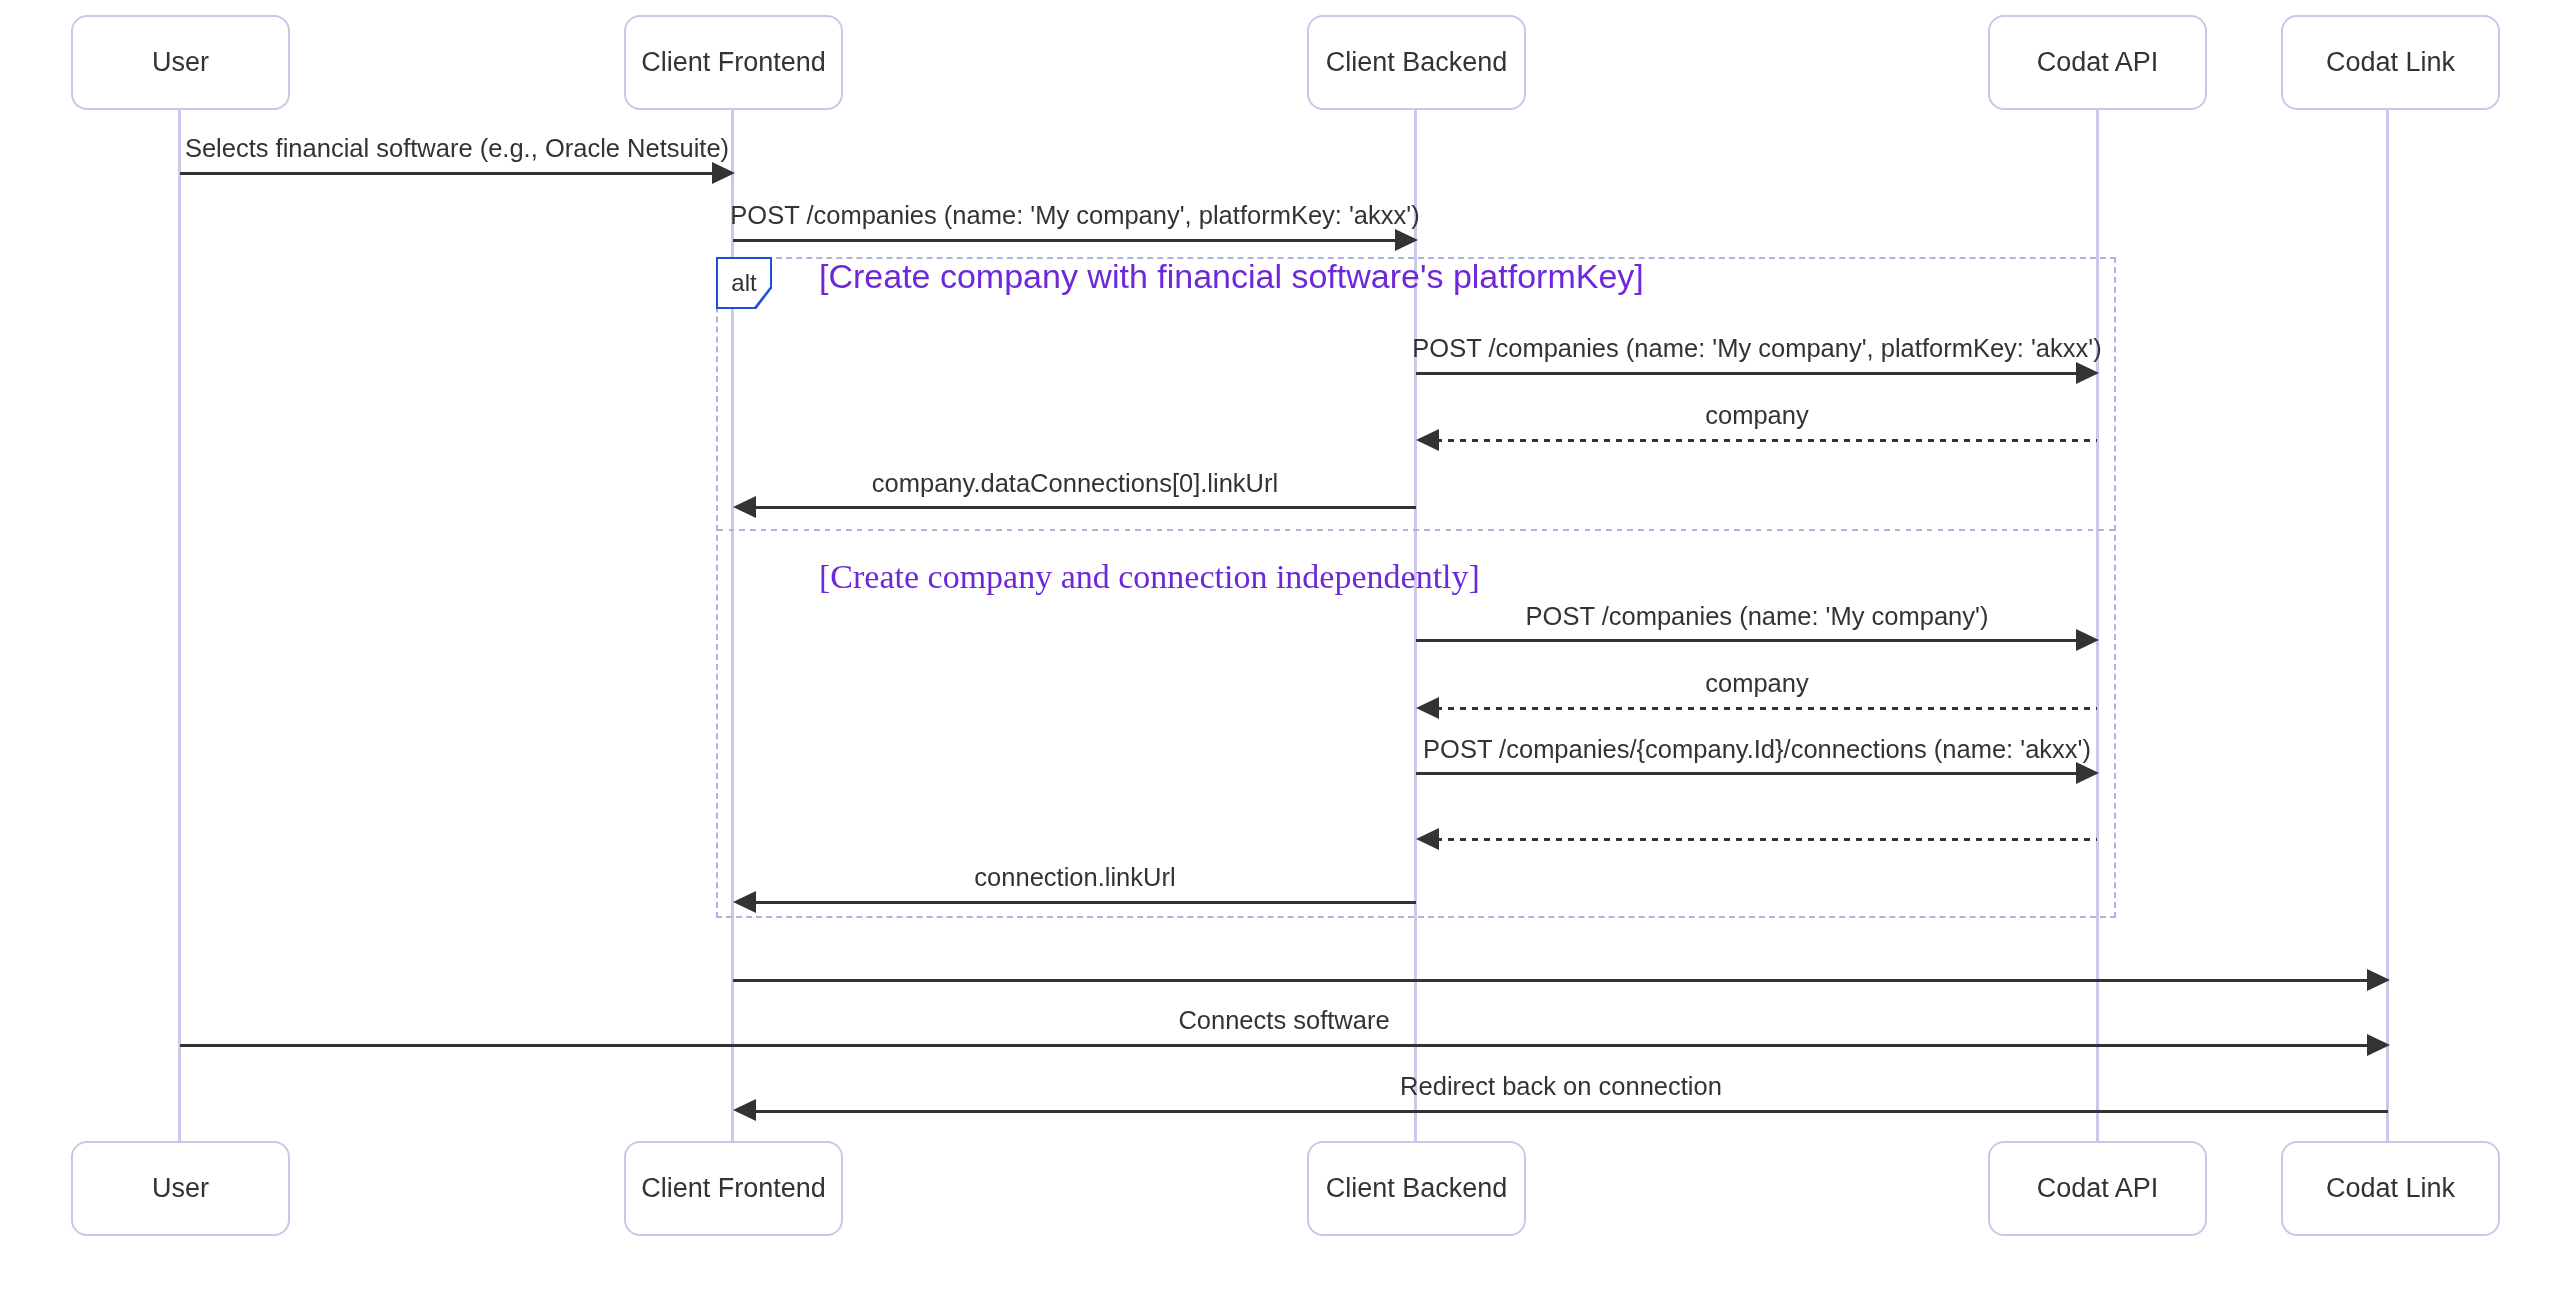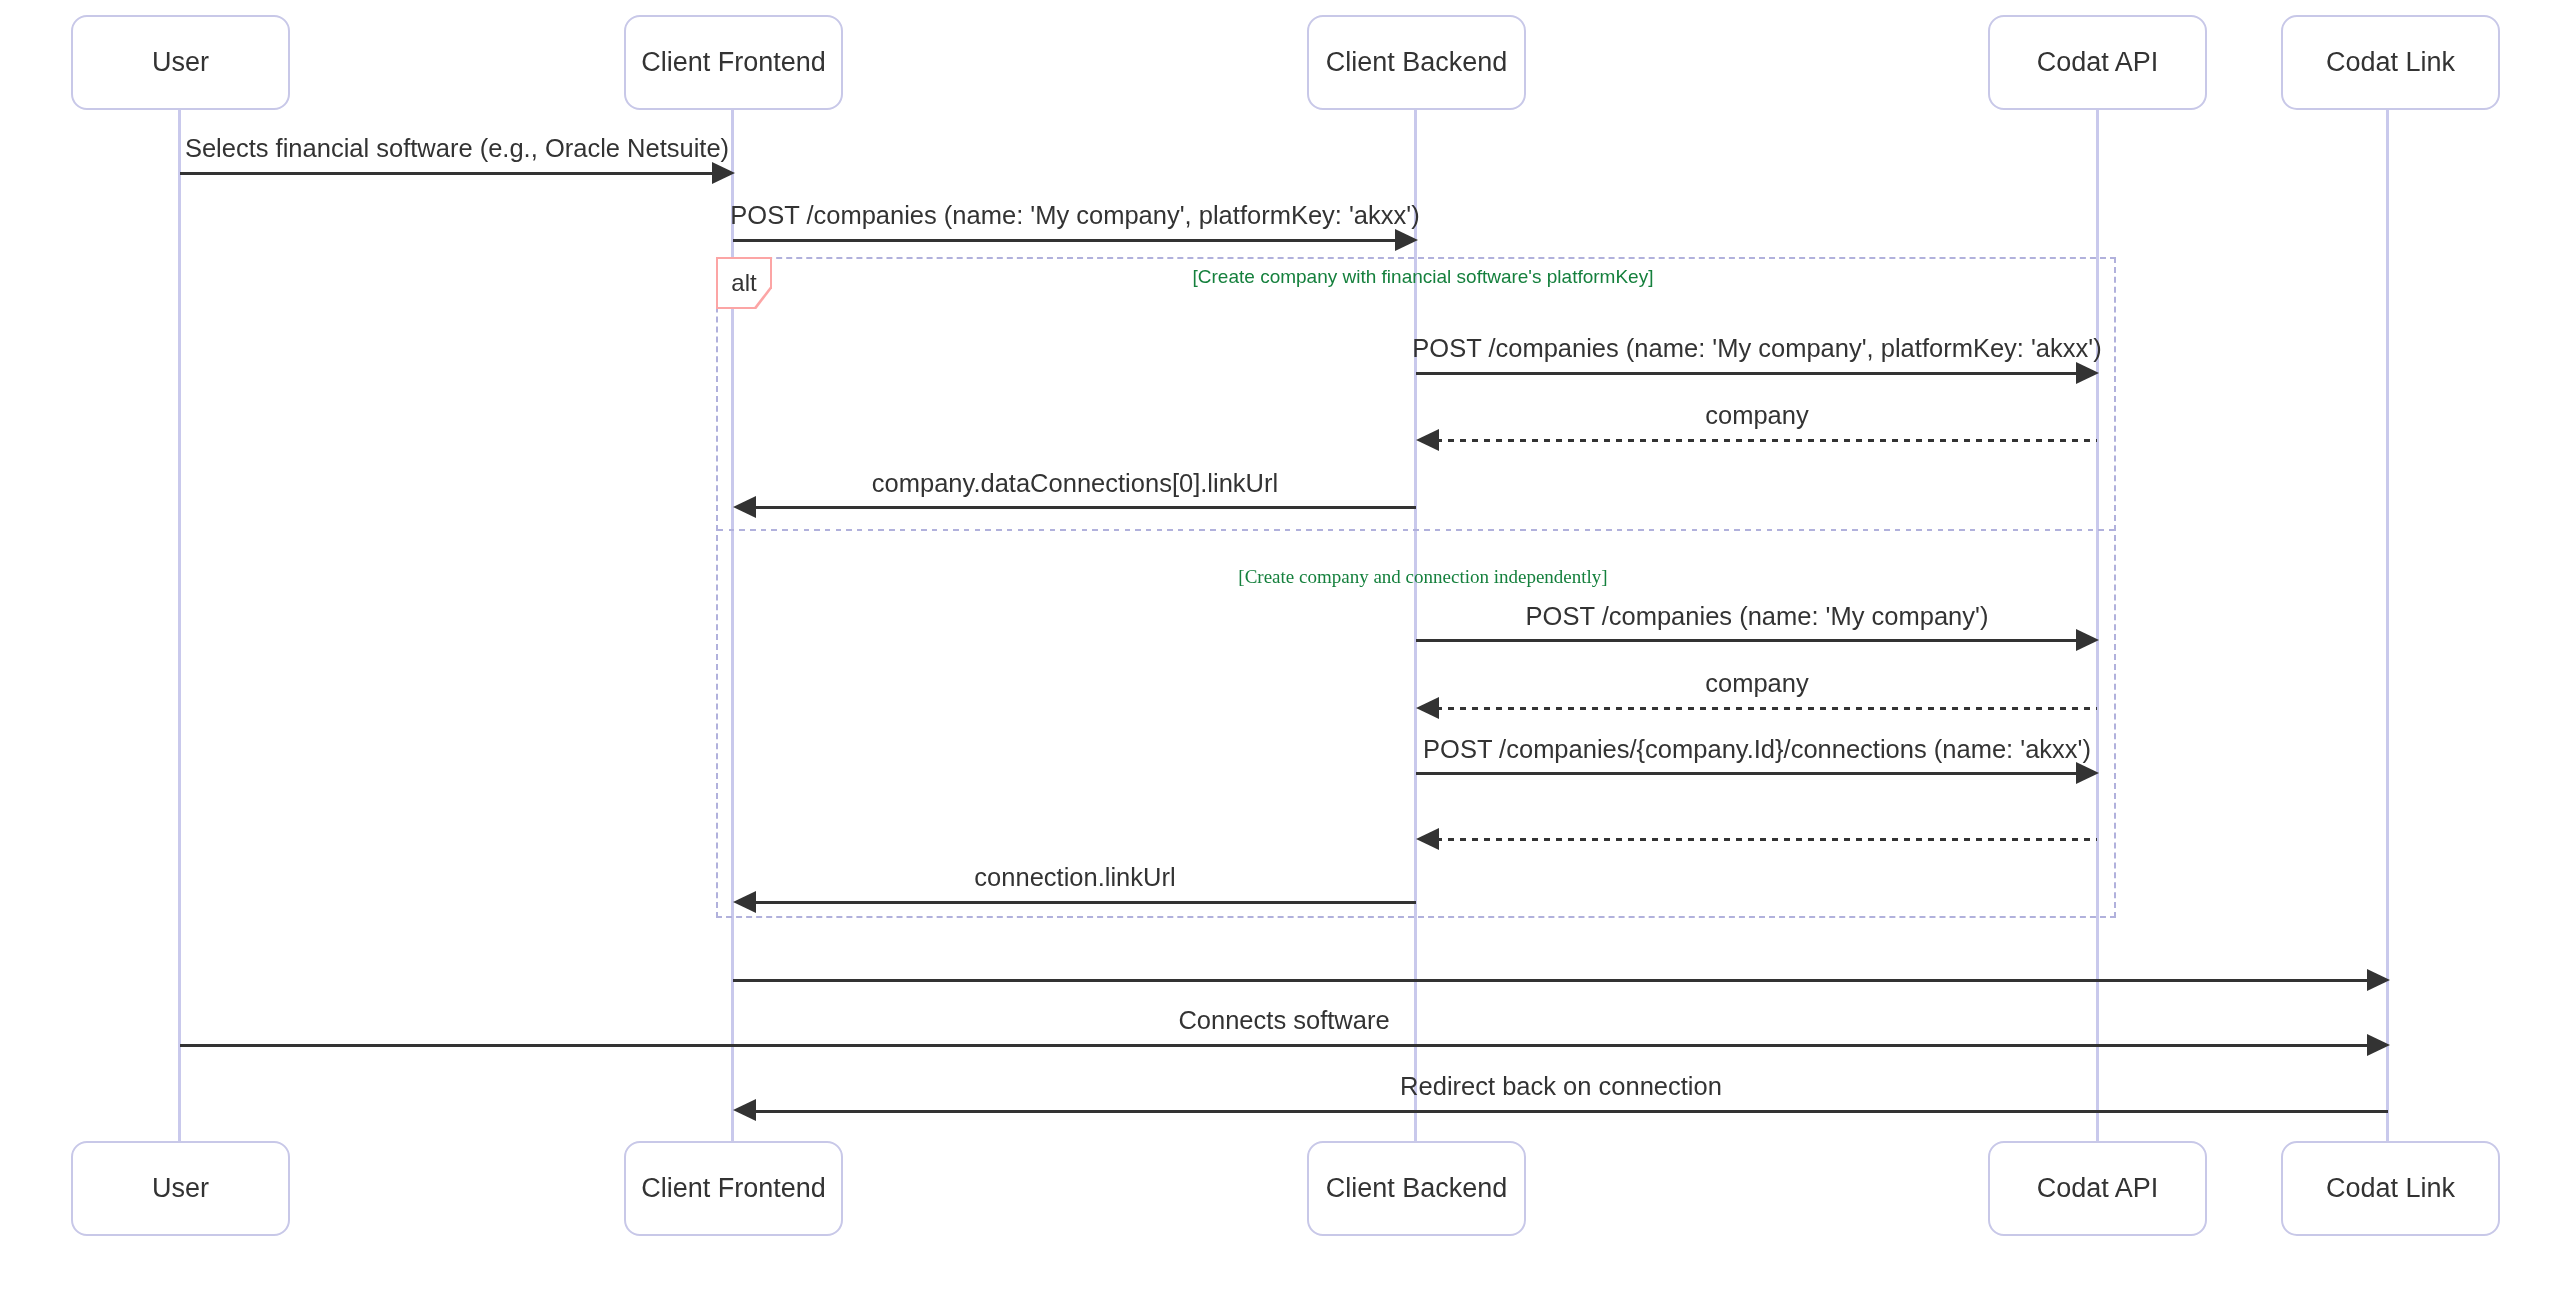--- a/index.html
+++ b/index.html
@@ -20,23 +20,23 @@
   
   .ah{position:absolute;width:0;height:0;border-top:11.4px solid transparent;
       border-bottom:11.4px solid transparent;z-index:4;}
   .ah.r{border-left:23px solid #333333;}
   .ah.l{border-right:23px solid #333333;}
   
   .fragment{position:absolute;left:716px;top:257px;width:1400px;height:661px;
             border:2px dashed #b1b1dc;box-sizing:border-box;z-index:2;}
   .divider{position:absolute;left:718px;top:529px;width:1396px;height:2px;
            background:repeating-linear-gradient(90deg,#b1b1dc 0 5.4px,transparent 5.4px 10.7px);z-index:2;}
-  .sec-label{position:absolute;width:1208px;left:819px;text-align:center;font-size:19px;
-             line-height:29.5px;color:#15803d;z-index:4;}
-  .alt-outer{position:absolute;left:716px;top:257px;width:56px;height:52px;background:#fca5a5;
+  .sec-label{position:absolute;width:1208px;left:819px;font-size:34px;
+             line-height:29.5px;color:#6d28d9;z-index:4;}
+  .alt-outer{position:absolute;left:716px;top:257px;width:56px;height:52px;background:#1d4ed8;
              clip-path:polygon(0 0,100% 0,100% 60%,72% 100%,0 100%);z-index:6;}
   .alt-inner{position:absolute;left:2px;top:2px;width:52px;height:48px;background:#ffffff;
              clip-path:polygon(0 0,100% 0,100% 58%,70% 100%,0 100%);
              display:flex;align-items:center;justify-content:center;font-size:24px;color:#333333;}
 </style>
 </head>
 <body>
 
 <div class="diagram">
 

